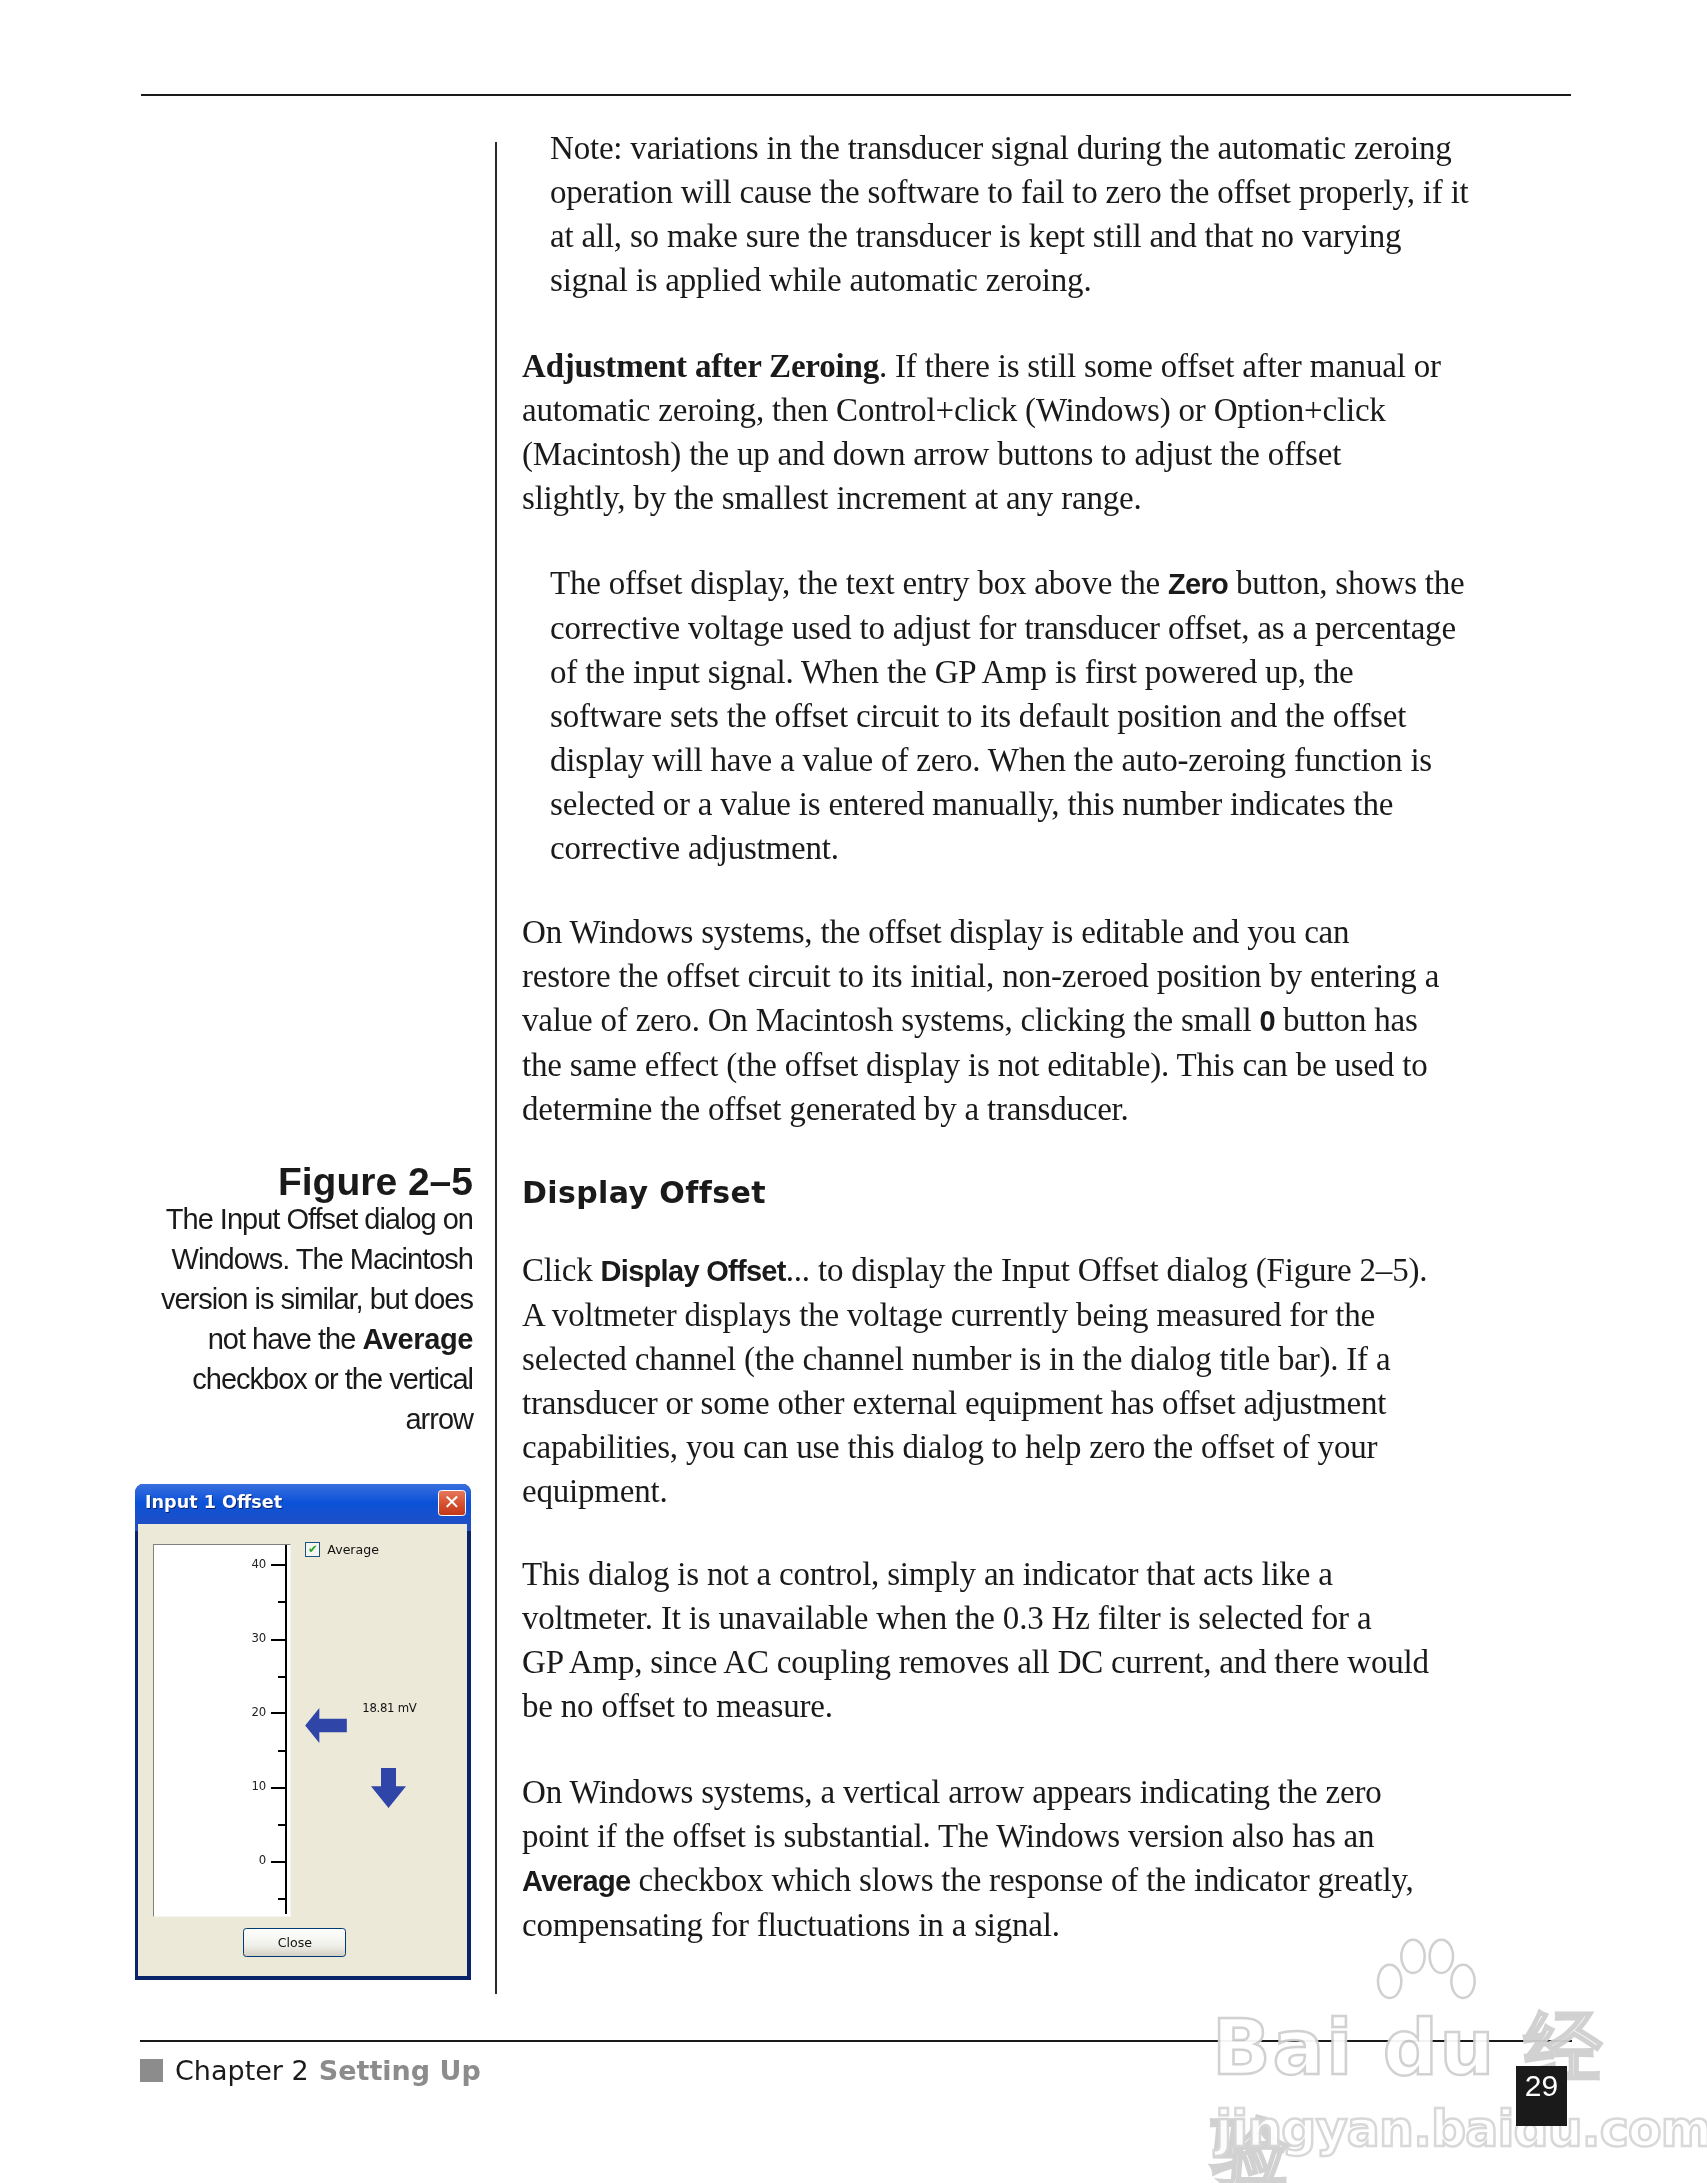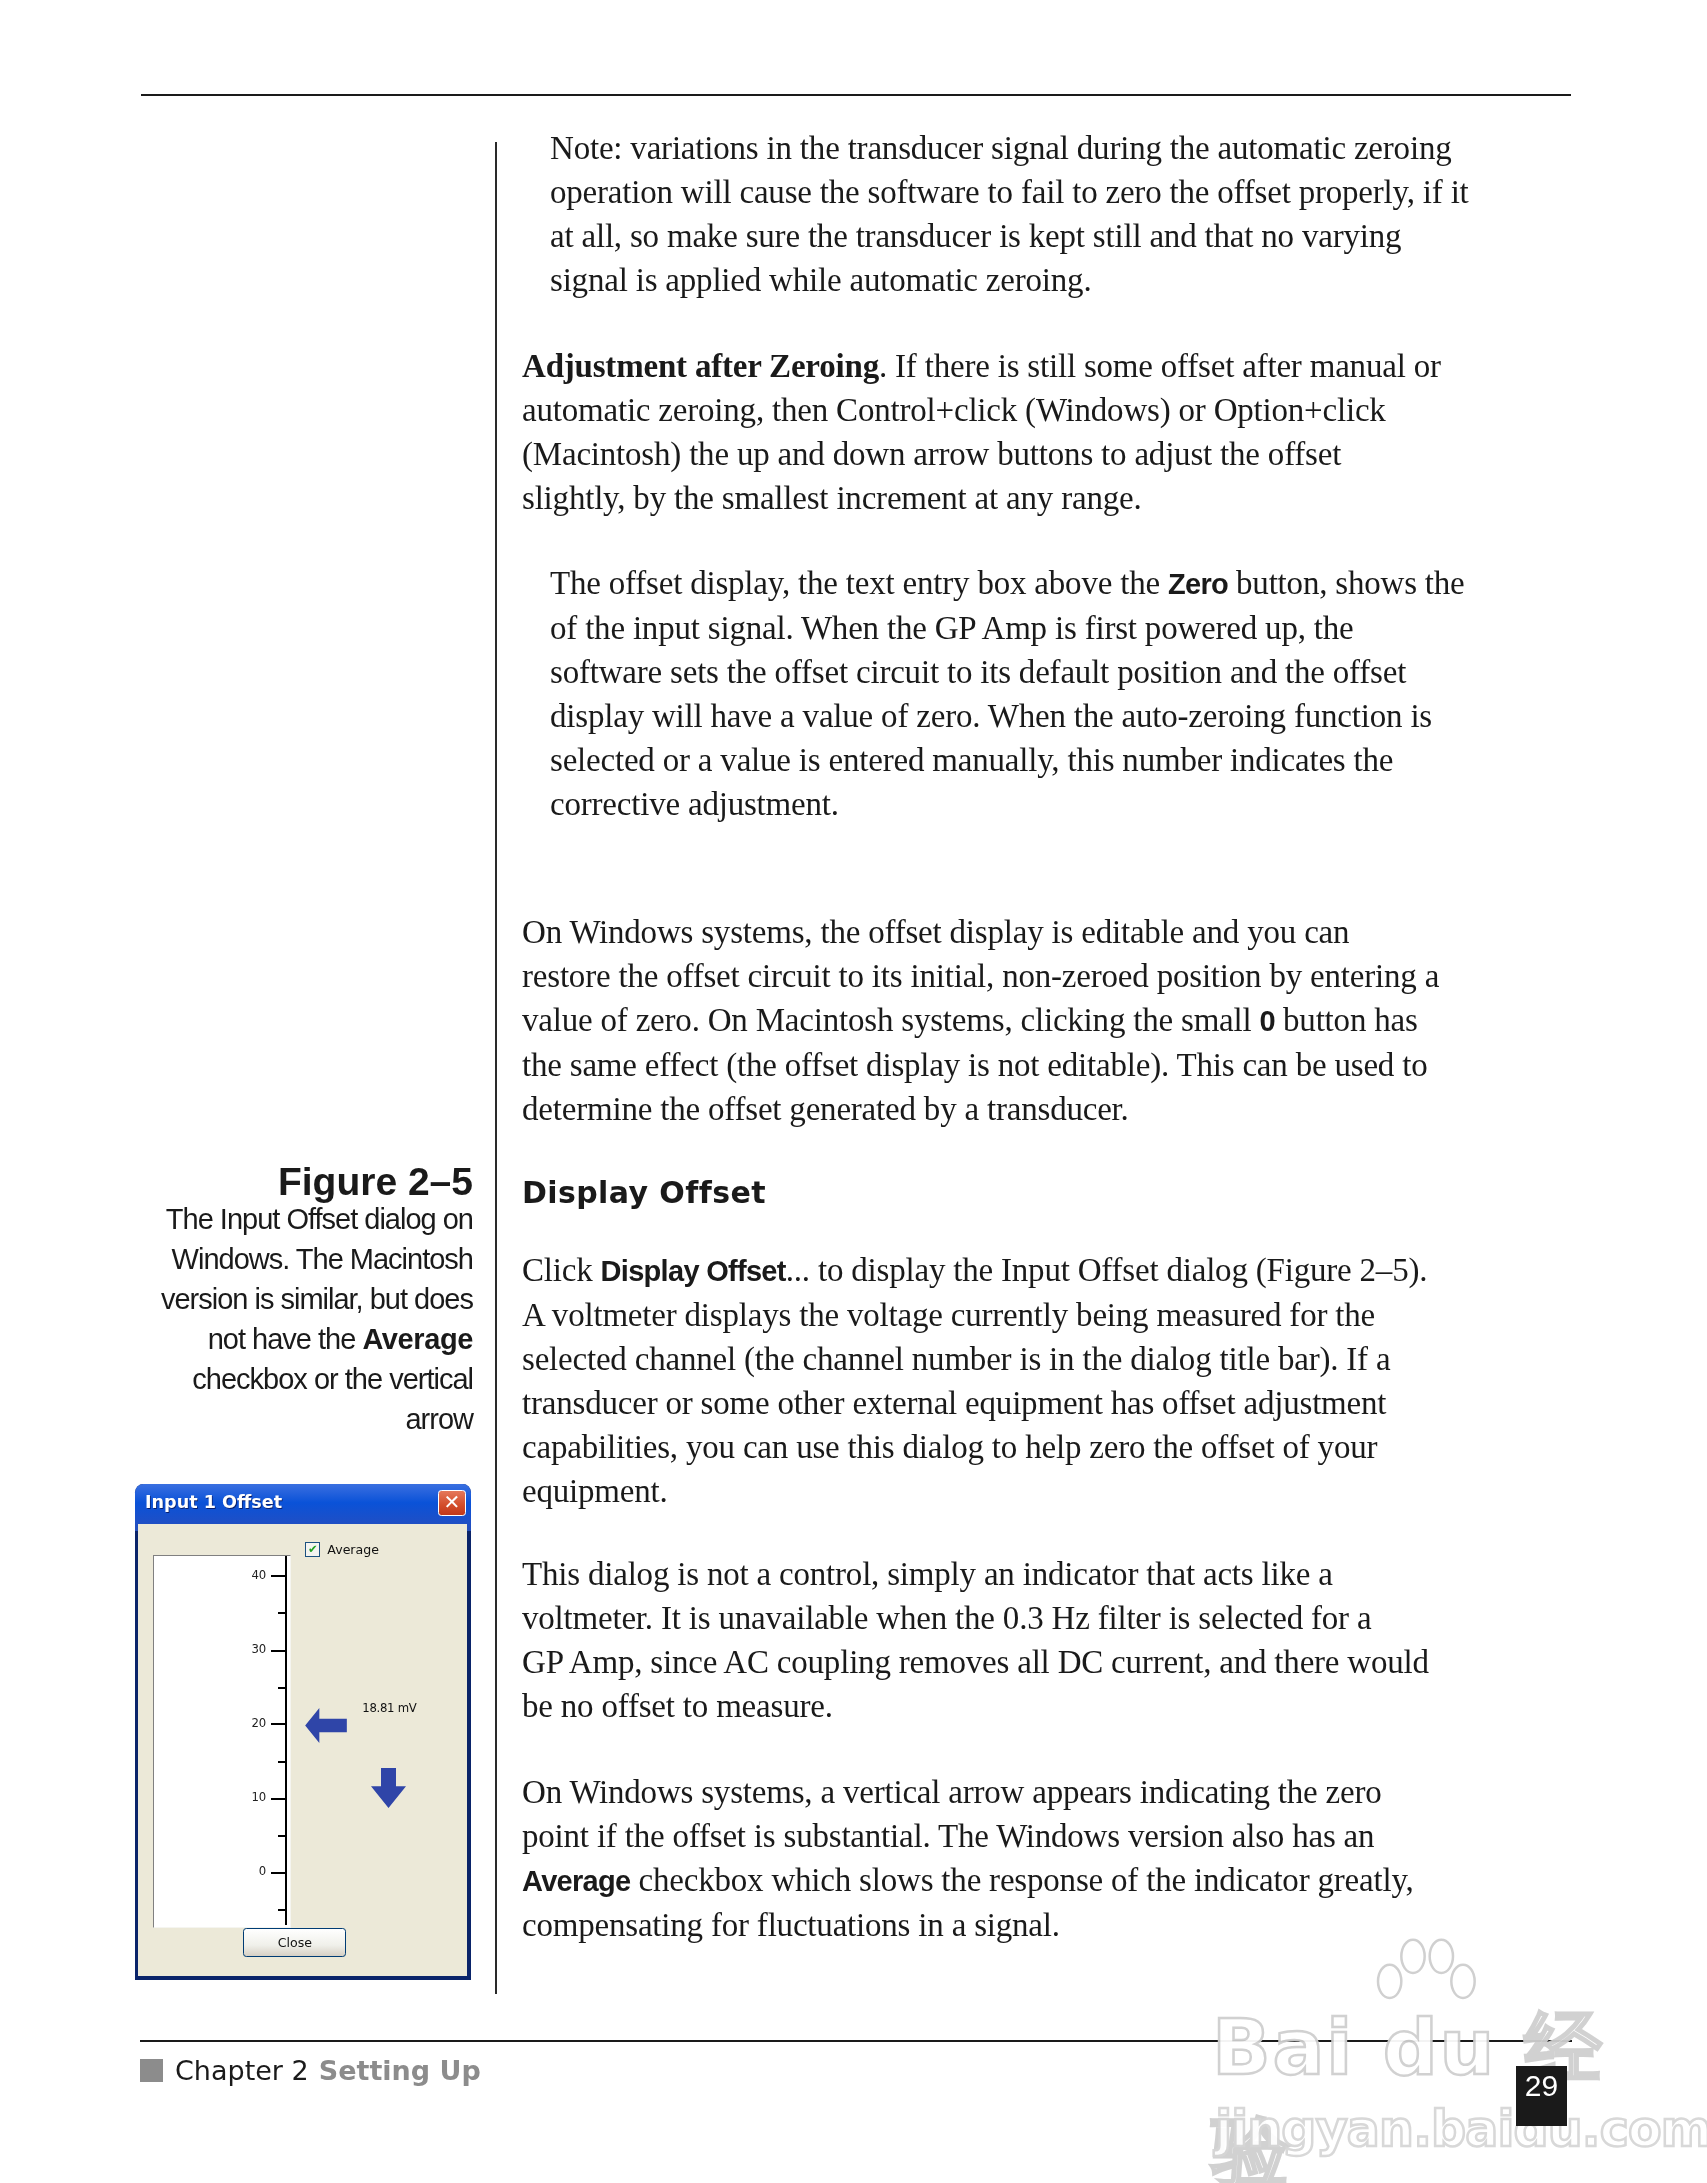--- a/index.html
+++ b/index.html
@@ -34,21 +34,21 @@
               background:linear-gradient(#3a6fe0,#0a52d8 40%,#1d4fc7 80%,#254eb8);
               border-radius:8.4px 8.4px 0 0; }
   .title-text { position:absolute; left:10px; top:8.4px; color:#ffffff;
                 font-family:"DejaVu Sans","Liberation Sans",sans-serif; font-weight:bold; font-size:17.6px;
                 text-shadow:0.8px 0.8px 0 #0a1e6a; }
   .close-x { position:absolute; right:5px; top:5.9px; width:28px; height:26px; border-radius:3.3px;
              background:linear-gradient(#e5785a,#d24c2a 60%,#c1381a); border:0.8px solid #ffffff;
              box-sizing:border-box; color:#fff; font-family:"DejaVu Sans",sans-serif; font-weight:bold;
              font-size:20px; line-height:23.4px; text-align:center; }
   .client { position:absolute; left:3.3px; top:40px; width:329px; height:452px; background:#ece9d8; }
-  .ruler { position:absolute; left:15px; top:31px; width:138px; height:373px; background:#ffffff;
+  .ruler { position:absolute; left:15px; top:20px; width:138px; height:373px; background:#ffffff;
            border:1.7px solid #808080; border-right:1.7px solid #f5f5f0; border-bottom:1.7px solid #f5f5f0; box-sizing:border-box; }
   .axis { position:absolute; left:131px; top:0; width:1.7px; height:369px; background:#000; }
   .tick { position:absolute; height:1.7px; background:#000; }
   .tick-label { position:absolute; font-family:"DejaVu Sans",sans-serif; font-size:11.7px; color:#222; width:25px; text-align:right; }
   .checkbox { position:absolute; left:167px; top:18.4px; width:15px; height:15px; border:0.8px solid #1c5180;
               background:#f4f4f0; box-sizing:border-box; color:#21a121; font-size:11.7px; line-height:13.4px; text-align:center; font-family:"DejaVu Sans",sans-serif; font-weight:bold; }
   .check-label { position:absolute; left:189px; top:18.4px; font-family:"DejaVu Sans",sans-serif; font-size:12.6px; color:#111; }
   .value { position:absolute; left:224px; top:177px; font-family:"DejaVu Sans",sans-serif; font-size:11.7px; color:#111; letter-spacing:-0.3px; }
   .arrow-left { position:absolute; left:167px; top:184px; }
   .arrow-down { position:absolute; left:233px; top:244px; }
@@ -88,20 +88,21 @@
 
   <div class="para" style="top:218px;">
     <span class="line"><span class="b-serif">Adjustment after Zeroing</span><span>. If there is still some offset after manual or</span></span>
     <span class="line">automatic zeroing, then Control+click (Windows) or Option+click</span>
     <span class="line">(Macintosh) the up and down arrow buttons to adjust the offset</span>
     <span class="line">slightly, by the smallest increment at any range.</span>
   </div>
 
   <div class="para" style="top:435px;margin-left:28px;">
     <span class="line"><span>The offset display, the text entry box above the </span><span class="b-sans">Zero</span><span> button, shows the</span></span>
+    <span class="line">corrective voltage used to adjust for transducer offset, as a percentage</span>
     <span class="line">of the input signal. When the GP Amp is first powered up, the</span>
     <span class="line">software sets the offset circuit to its default position and the offset</span>
     <span class="line">display will have a value of zero. When the auto-zeroing function is</span>
     <span class="line">selected or a value is entered manually, this number indicates the</span>
     <span class="line">corrective adjustment.</span>
   </div>
 
   <div class="para" style="top:784px;">
     <span class="line">On Windows systems, the offset display is editable and you can</span>
     <span class="line">restore the offset circuit to its initial, non-zeroed position by entering a</span>

